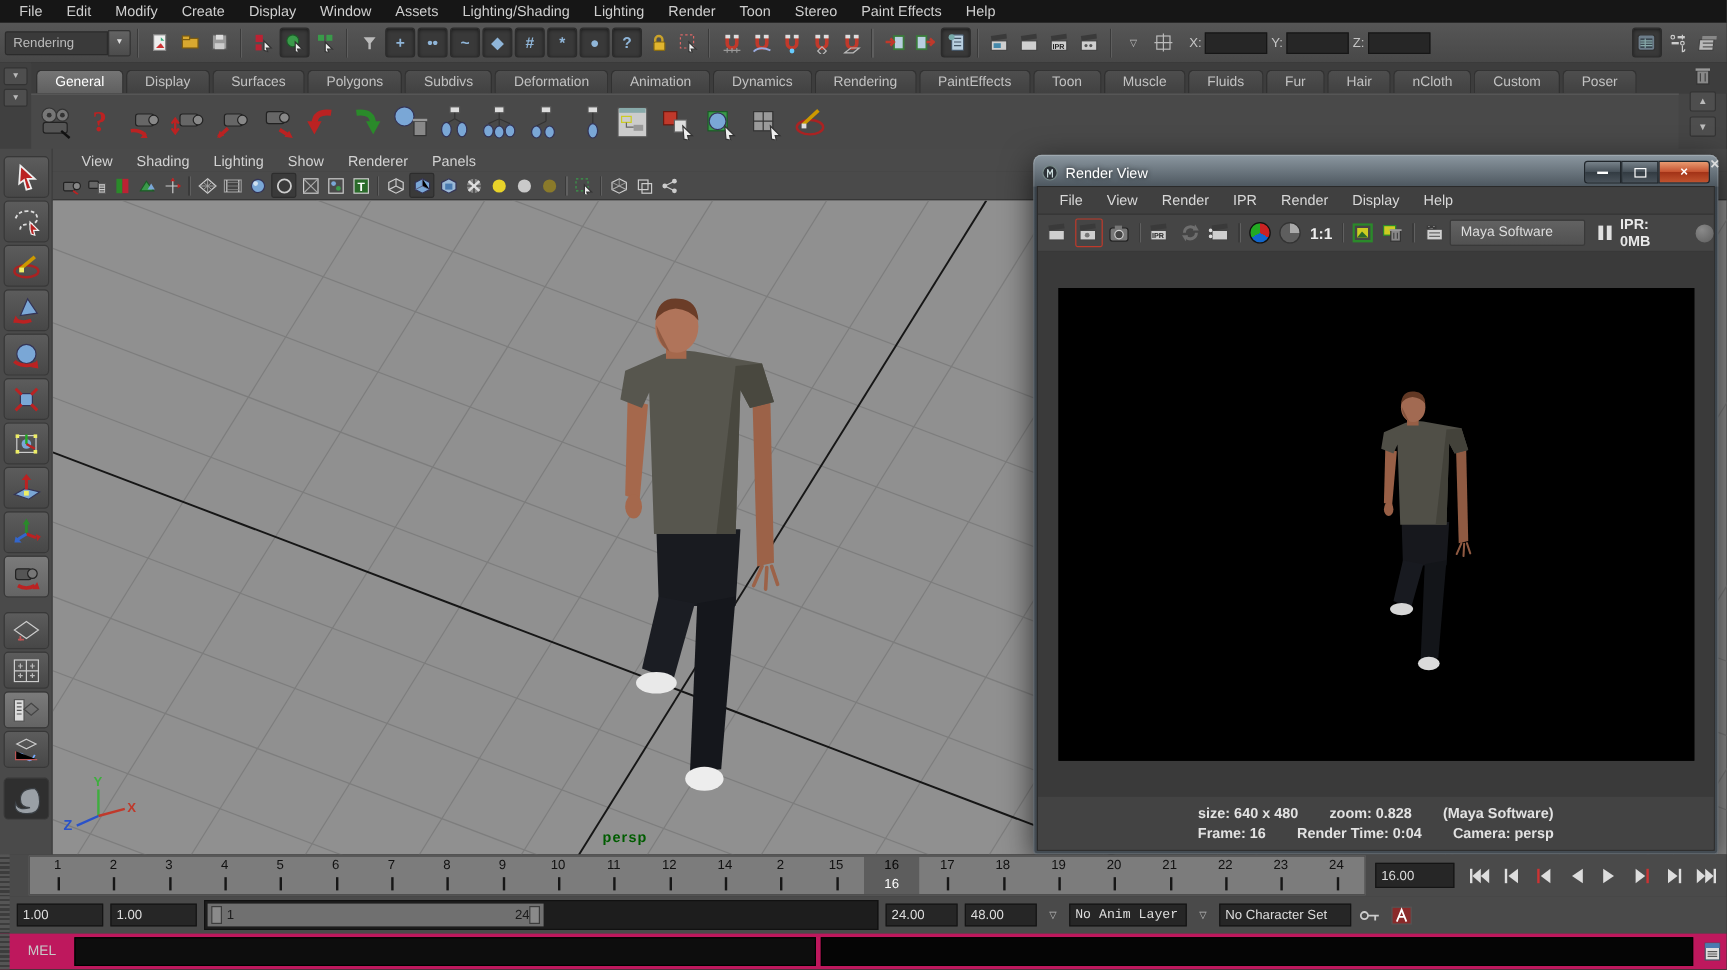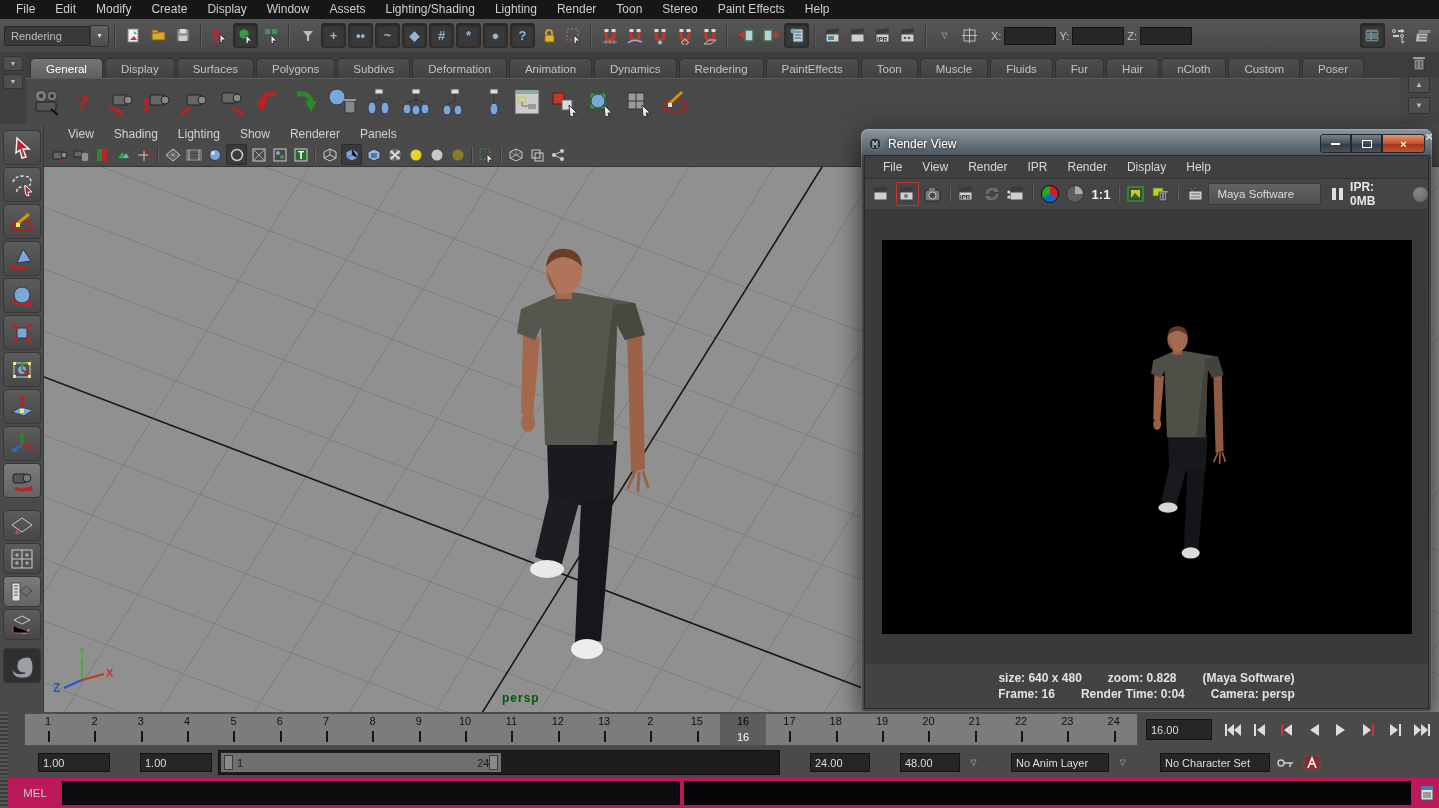--- a/index.html
+++ b/index.html
@@ -127,21 +127,21 @@
   .tlc.current::after{display:none;}
   .tlc .cur{position:absolute;left:0;right:0;bottom:2px;color:#fff;}
   .timefield{width:56px;height:19px;background:#262626;border:1px solid #141414;color:#ddd;
       font-size:11px;padding:0 4px;margin-left:8px;}
   .playback{display:flex;align-items:center;gap:5px;margin-left:10px;}
   .pb{width:22px;height:22px;display:flex;align-items:center;justify-content:center;}
   
   .rgrow{position:absolute;left:0;top:747px;right:0;height:31px;background:#4a4a4a;
       display:flex;align-items:center;gap:6px;padding-right:4px;}
   .rgrow input{height:17px;background:#262626;border:1px solid #141414;color:#ddd;
-      font-size:11px;padding:0 4px;margin-left:24px;}
+      font-size:11px;padding:0 4px;}
   .rin{width:62px;}
   .rin2{width:50px;}
   .groove{width:560px;height:23px;background:#1d1d1d;border:1px solid #111;position:relative;flex:0 0 auto;}
   .rbar{position:absolute;left:2px;top:2px;bottom:2px;width:49%;background:#707070;
       display:flex;align-items:center;justify-content:space-between;color:#1c1c1c;
       font-size:11px;padding:0 3px;}
   .rhandle{width:7px;height:13px;background:#8a8a8a;border:1px solid #3c3c3c;}
   .ddbtn{width:15px;height:15px;display:flex;align-items:center;justify-content:center;
       color:#bbb;font-size:8px;}
   .keyic{width:20px;height:20px;display:flex;align-items:center;justify-content:center;}
@@ -1066,21 +1066,21 @@
       <div class="tlc"><span>3</span></div>
       <div class="tlc"><span>4</span></div>
       <div class="tlc"><span>5</span></div>
       <div class="tlc"><span>6</span></div>
       <div class="tlc"><span>7</span></div>
       <div class="tlc"><span>8</span></div>
       <div class="tlc"><span>9</span></div>
       <div class="tlc"><span>10</span></div>
       <div class="tlc"><span>11</span></div>
       <div class="tlc"><span>12</span></div>
-      <div class="tlc"><span>13</span></div>
+      <div class="tlc"><span>14</span></div>
       <div class="tlc"><span>2</span></div>
       <div class="tlc"><span>15</span></div>
       <div class="tlc current"><span>16</span><span class="cur">16</span></div>
       <div class="tlc"><span>17</span></div>
       <div class="tlc"><span>18</span></div>
       <div class="tlc"><span>19</span></div>
       <div class="tlc"><span>20</span></div>
       <div class="tlc"><span>21</span></div>
       <div class="tlc"><span>22</span></div>
       <div class="tlc"><span>23</span></div>
@@ -1147,21 +1147,21 @@
       <div class="rbar">
         <span class="rhandle"></span>
         <span style="margin-right:auto;margin-left:4px">1</span>
         <span>24</span>
         <span class="rhandle"></span>
       </div>
     </div>
     <input class="rin2" value="24.00" style="">
     <input class="rin2" value="48.00" style="">
     <span class="ddbtn">▽</span>
-    <input style="width: 88px;" value="No Anim Layer">
+    <input style="width: 88px; font-family: Liberation Mono, monospace;" value="No Anim Layer">
     <span class="ddbtn">▽</span>
     <input style="width: 100px;" value="No Character Set">
     <span class="keyic">
         <svg width="18" height="12">
           <circle cx="4" cy="6" r="3" fill="none" stroke="#ccc" stroke-width="1.5"></circle>
           <path d="M7 6 h9 M13 6 v4" stroke="#ccc" stroke-width="1.5"></path>
         </svg>
       </span>
     <span class="keyic">
         <svg width="18" height="16">

